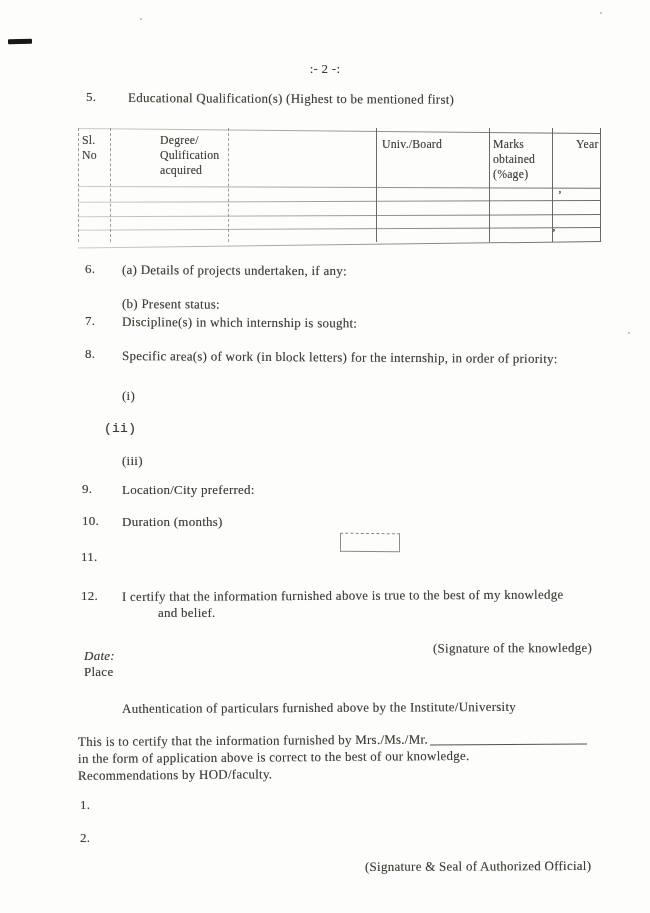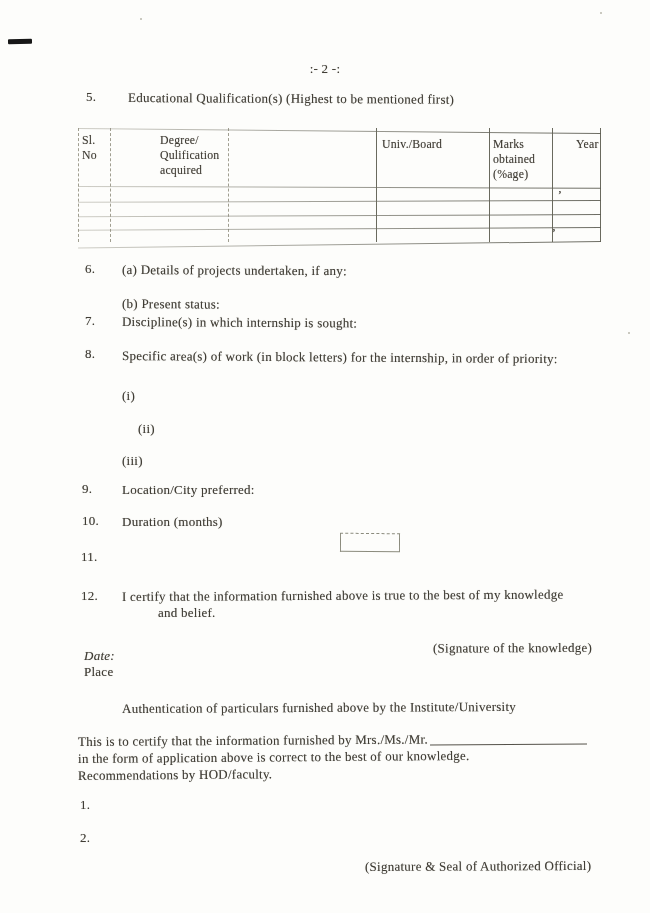--- a/index.html
+++ b/index.html
@@ -83,21 +83,21 @@
   <div class="t" style="left:85px;top:261px;">6.</div>
   <div class="t" style="left:122px;top:262px;transform:rotate(.3deg);transform-origin:left center;">(a)  Details of projects undertaken, if any:</div>
   <div class="t" style="left:122px;top:296px;transform:rotate(.3deg);transform-origin:left center;">(b) Present status:</div>
 
   <div class="t" style="left:85px;top:313px;">7.</div>
   <div class="t" style="left:122px;top:314px;transform:rotate(.35deg);transform-origin:left center;">Discipline(s) in which internship is sought:</div>
 
   <div class="t" style="left:85px;top:346px;">8.</div>
   <div class="t" style="left:122px;top:348px;transform:rotate(.4deg);transform-origin:left center;">Specific area(s) of work (in block letters) for the internship, in order of priority:</div>
   <div class="t" style="left:122px;top:388px;">(i)</div>
-  <div class="t" style="left:138px;top:421px;">(ii)</div>
+  <div class="t" style="left:104px;top:421px;font-family:Liberation Mono, monospace;">(ii)</div>
   <div class="t" style="left:122px;top:453px;">(iii)</div>
 
   <div class="t" style="left:82px;top:481px;">9.</div>
   <div class="t" style="left:122px;top:482px;">Location/City preferred:</div>
 
   <div class="t" style="left:82px;top:513px;">10.</div>
   <div class="t" style="left:122px;top:514px;">Duration (months)</div>
   <div class="dur-box"></div>
 
   <div class="t" style="left:81px;top:549px;">11.</div>

